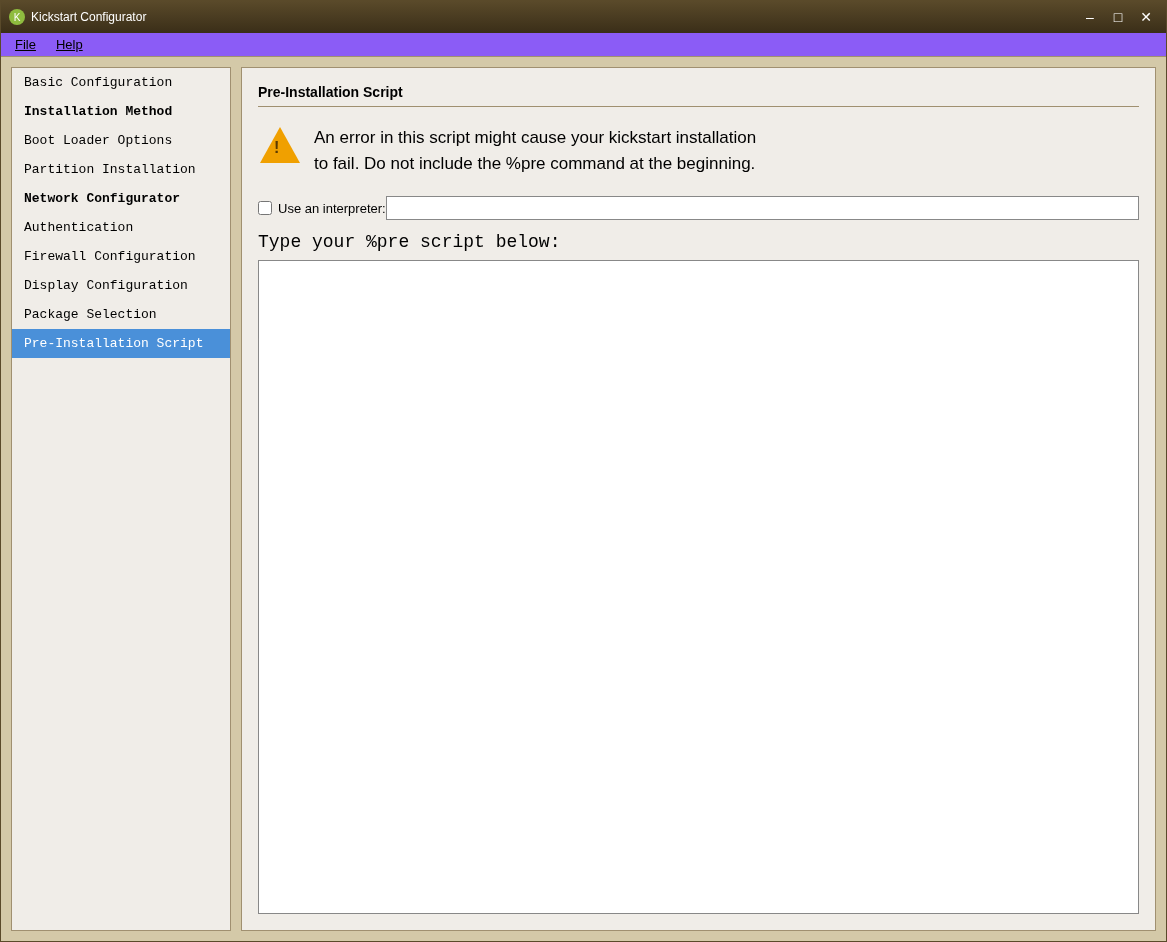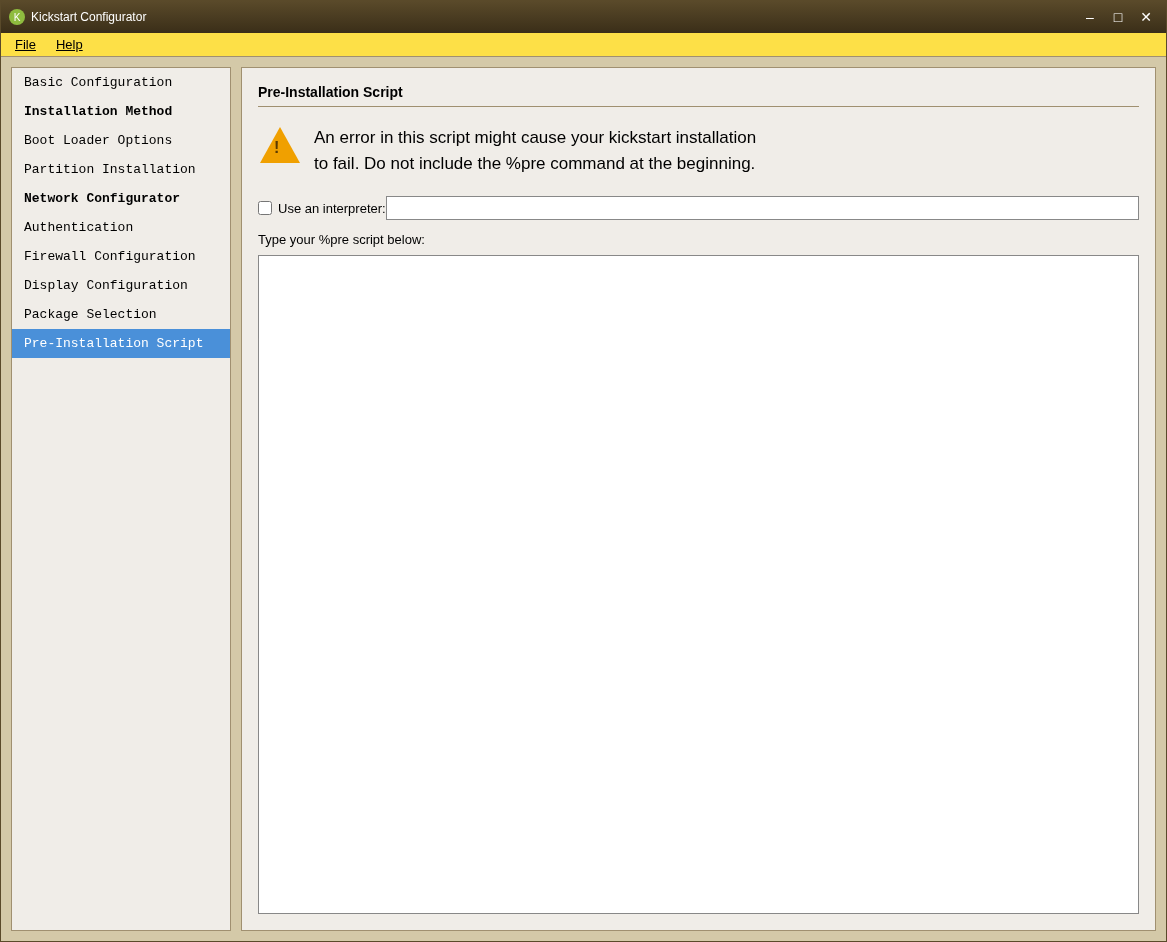--- a/index.html
+++ b/index.html
@@ -68,21 +68,21 @@
       color: white;
       cursor: pointer;
       font-size: 14px;
       display: flex;
       align-items: center;
       justify-content: center;
     }
 
     .menu-bar {
       height: 24px;
-      background: #fde047;
+      background: #8b5cf6;
       display: flex;
       align-items: center;
       padding: 0 4px;
       border-bottom: 1px solid #a09070;
       flex-shrink: 0;
     }
 
     .menu-item {
       padding: 2px 10px;
       cursor: pointer;
@@ -182,22 +182,23 @@
     .interpreter-input {
       flex: 1;
       height: 24px;
       border: 1px solid #888;
       background: white;
       padding: 2px 4px;
       font-size: 13px;
     }
 
     .script-label {
-      font-size: 13px;
+      font-size: 18px;
       margin-bottom: 8px;
+      font-family: Liberation Mono, monospace;
     }
 
     .script-area {
       flex: 1;
       border: 1px solid #888;
       background: white;
       resize: none;
       font-size: 13px;
       padding: 4px;
       font-family: monospace;

